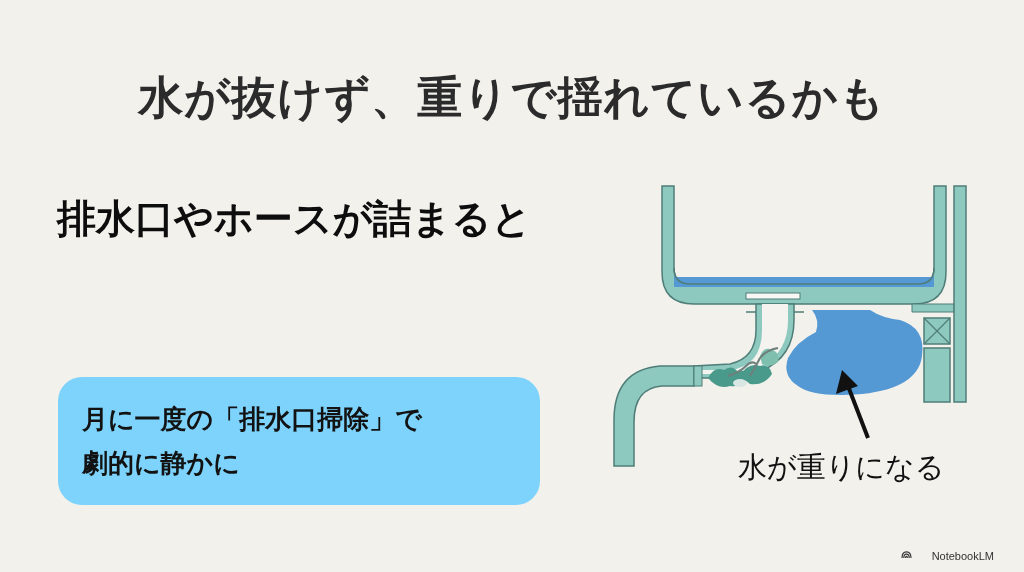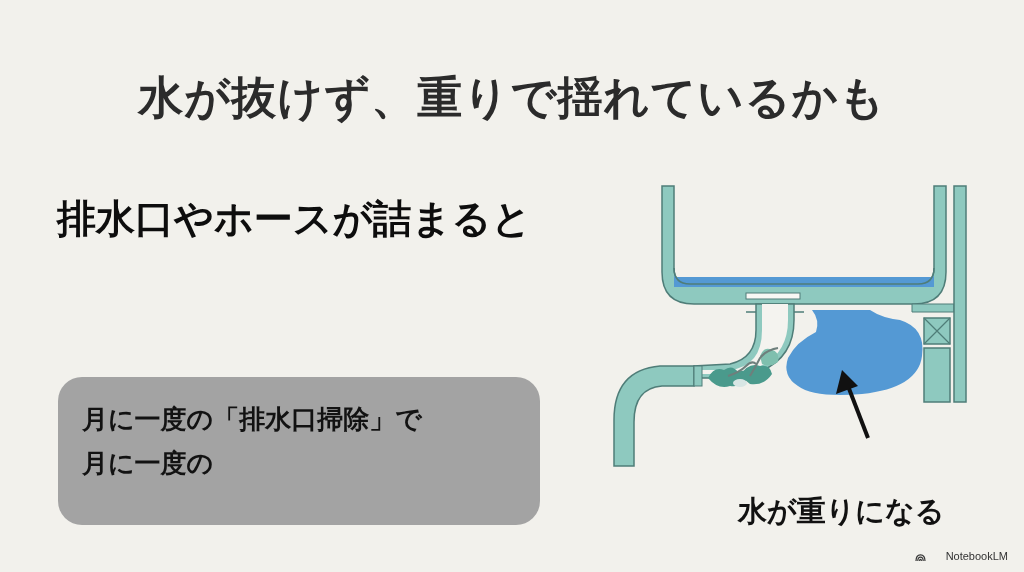--- a/index.html
+++ b/index.html
@@ -25,66 +25,65 @@
       left: 57px; top: 184px;
       font-size: 39px;
       font-weight: bold;
       line-height: 70px;
       color: #0d0d0d;
     }
     .lead div { white-space: nowrap; }
     .tipbox {
       position: absolute;
       left: 58px; top: 377px;
-      width: 482px; height: 148px;
-      background: #a3a3a3;
+      width: 482px; height: 128px;
+      background: #7dd3fc;
       border-radius: 24px;
       padding: 20px 0 0 24px;
       font-size: 26px;
       font-weight: bold;
       line-height: 44px;
       color: #121212;
     }
     .tipbox div { white-space: nowrap; }
     .diagram {
       position: absolute;
       left: 600px; top: 180px;
       width: 400px; height: 320px;
     }
     .diagram-label {
       position: absolute;
       left: 738px; top: 448px;
       font-size: 29px;
-      font-weight: bold;
+      font-weight: normal;
       color: #111;
       white-space: nowrap;
-      margin-top: 44px;
     }
     .brand {
       position: absolute;
-      right: 16px; bottom: 10px;
+      right: 30px; bottom: 10px;
       font-size: 11px;
       color: #333;
-      display: flex; align-items: flex-end; gap: 20px;
+      display: flex; align-items: flex-start; gap: 20px;
       font-family: "Liberation Sans", sans-serif;
     }
     .brand svg { width: 11px; height: 9px; }
   </style>
 </head>
 <body>
 
 <div class="title">水が抜けず、重りで揺れているかも</div>
 
 <div class="lead">
   <div>排水口やホースが詰まると</div>
 </div>
 
 <div class="tipbox">
   <div>月に一度の「排水口掃除」で</div>
-  <div>月に一度の</div>
+  <div>劇的に静かに</div>
 </div>
 
 <svg class="diagram" viewBox="0 0 400 320" xmlns="http://www.w3.org/2000/svg">
 
   <path d="M62 6 L74 6 L74 88 Q74 104 90 104 L318 104 Q334 104 334 88 L334 6 L346 6 L346 92 Q346 124 314 124 L94 124 Q62 124 62 92 Z" fill="#8ec9bf" stroke="#4f7d78" stroke-width="1.5"></path>
 
   <path d="M74 98 L334 98 L334 92 Q334 104 318 104 L90 104 Q74 104 74 92 Z" fill="#5499d4"></path>
   <rect x="74" y="97" width="260" height="10" fill="#5499d4"></rect>
   <path d="M74 88 Q74 104 90 104 L318 104 Q334 104 334 88" fill="none" stroke="#4f7d78" stroke-width="1.5"></path>
 

